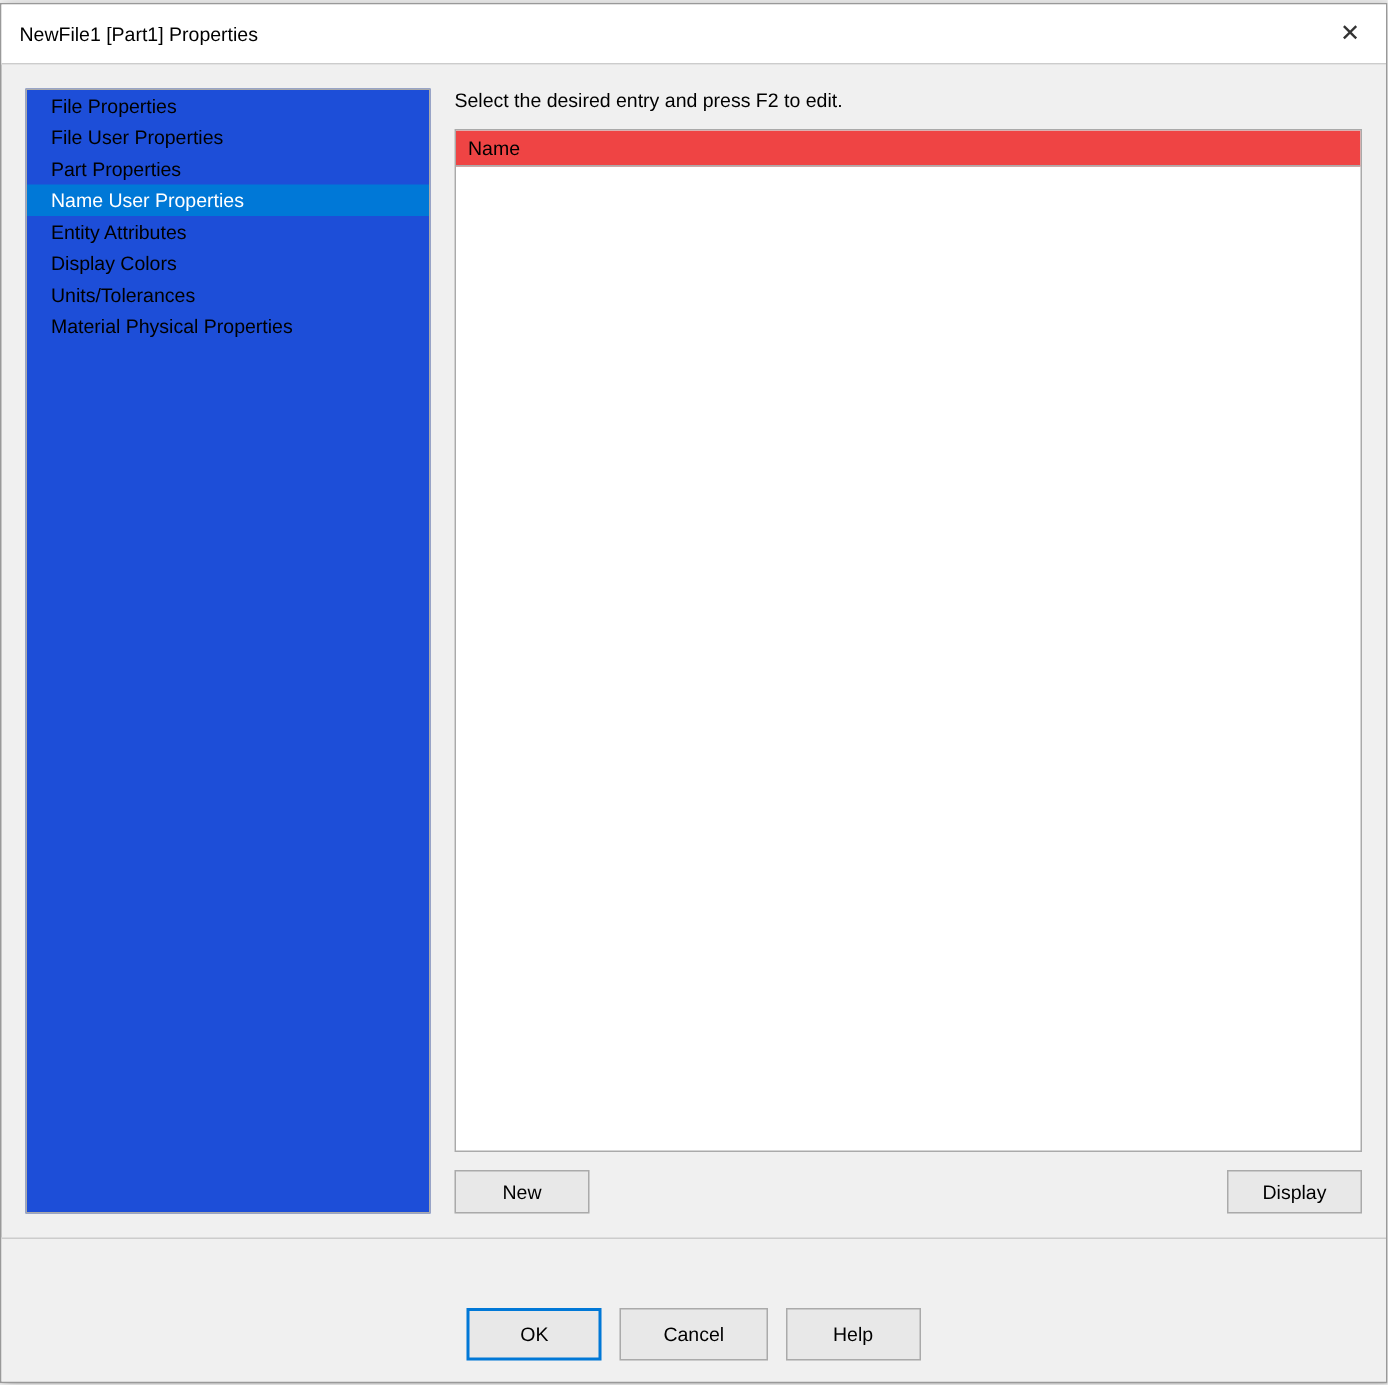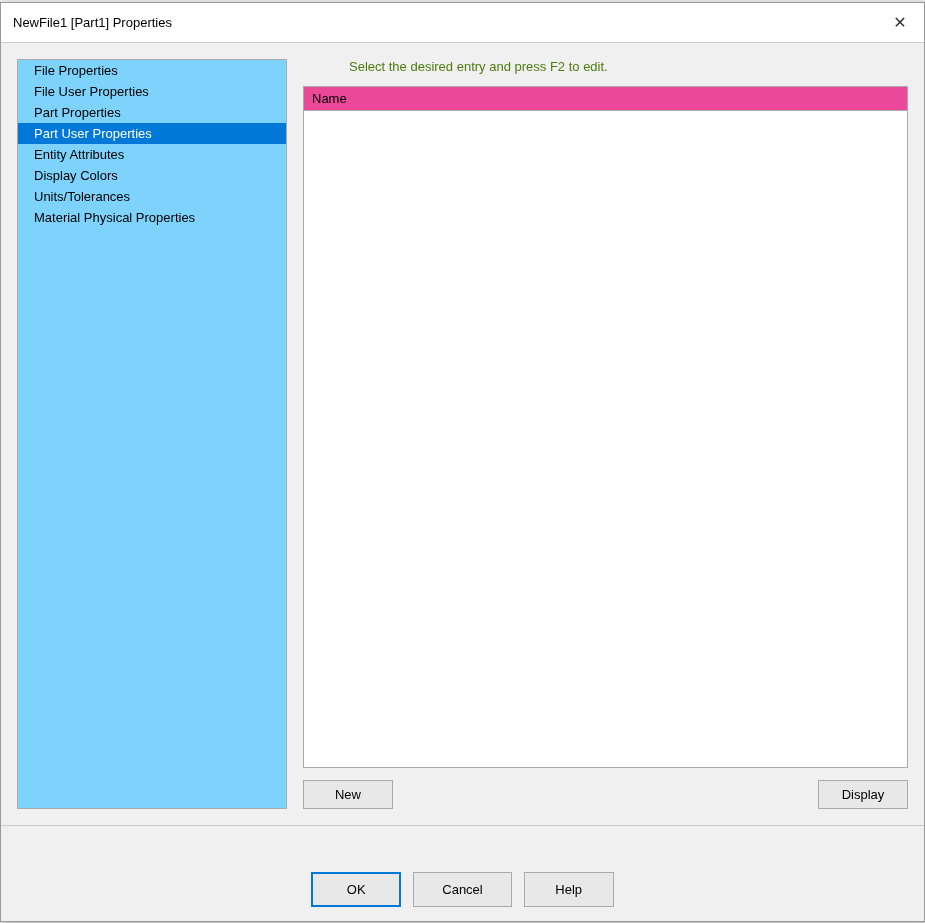--- a/index.html
+++ b/index.html
@@ -61,21 +61,21 @@
     .dialog-content {
       display: flex;
       flex: 1;
       padding: 16px;
       gap: 16px;
       overflow: hidden;
     }
 
     .left-panel {
       width: 270px;
-      background: #7dd3fc;
+      background: #1d4ed8;
       border: 1px solid #aaa;
       overflow-y: auto;
       flex-shrink: 0;
     }
 
     .tree-item {
       padding: 3px 8px 3px 24px;
       cursor: pointer;
       color: #000;
       position: relative;
@@ -108,37 +108,36 @@
     }
 
     .right-panel {
       flex: 1;
       display: flex;
       flex-direction: column;
       gap: 12px;
     }
 
     .instruction-text {
-      color: #4d7c0f;
-      font-size: 13px;
-      margin-left: 46px;
+      color: #000000;
+      font-size: 13px;
     }
 
     .table-container {
       flex: 1;
       border: 1px solid #aaa;
       background: #fff;
       overflow: hidden;
       display: flex;
       flex-direction: column;
     }
 
     .table-header {
       display: flex;
-      background: #ec4899;
+      background: #ef4444;
       border-bottom: 1px solid #aaa;
     }
 
     .table-header-cell {
       padding: 4px 8px;
       font-weight: normal;
       color: #000;
       border-right: 1px solid #ccc;
     }
 
@@ -209,21 +208,21 @@
       <div class="tree-item level-1">
         <span>File Properties</span>
       </div>
       <div class="tree-item level-1">
         <span>File User Properties</span>
       </div>
       <div class="tree-item level-1">
         <span>Part Properties</span>
       </div>
       <div class="tree-item level-1 selected">
-        <span>Part User Properties</span>
+        <span>Name User Properties</span>
       </div>
       <div class="tree-item level-1">
         <span>Entity Attributes</span>
       </div>
       <div class="tree-item level-1">
         <span>Display Colors</span>
       </div>
       <div class="tree-item level-1">
         <span>Units/Tolerances</span>
       </div>

